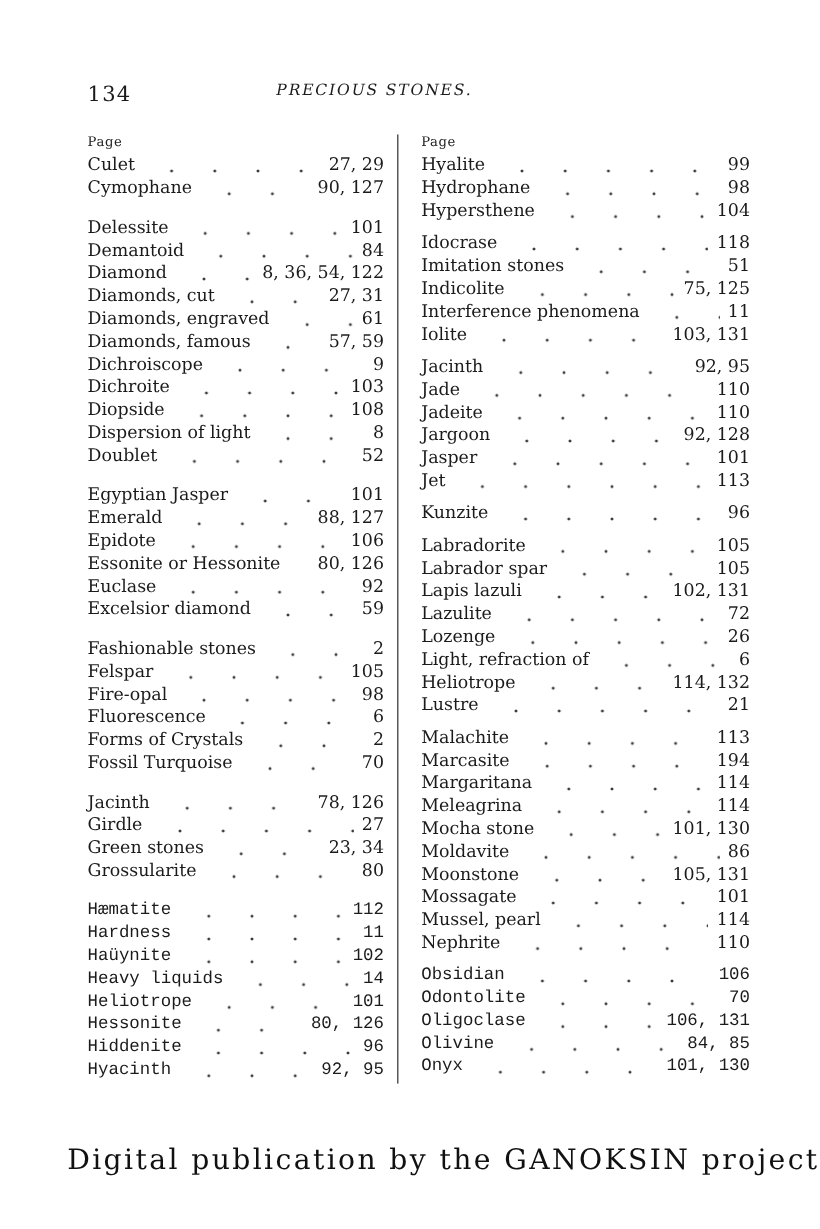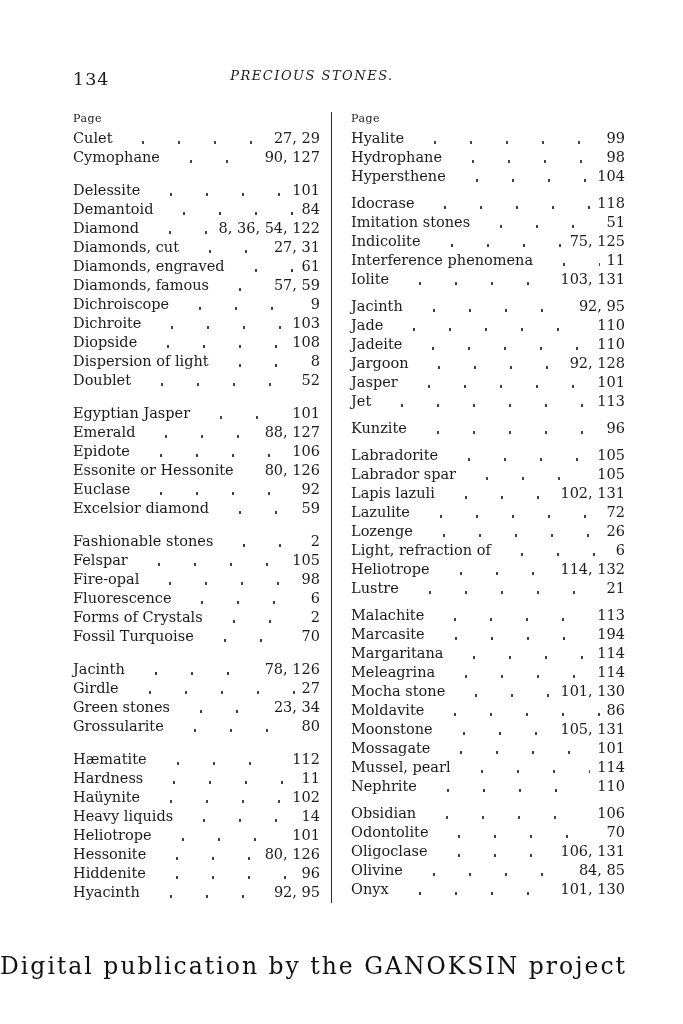--- a/index.html
+++ b/index.html
@@ -67,21 +67,21 @@
   .page-label {
     font-size: 11px;
     letter-spacing: 0.5px;
     color: #222;
     height: 15px;
     margin-bottom: 3px;
   }
   .group { }
   .col-left .group { margin-bottom: 14px; }
   .col-right .group { margin-bottom: 8px; }
-  .group:last-child { margin-bottom: 0; }
+  .group:last-child { margin-bottom: 0; font-family: Liberation Mono, monospace; }
   .entry {
     display: flex;
     align-items: baseline;
     height: 19px;
     font-size: 14.5px;
     white-space: nowrap;
   }
   .term {
     flex: 0 0 auto;
   }
@@ -98,21 +98,21 @@
   .pages {
     flex: 0 0 auto;
     text-align: right;
   }
   
   .footer {
     position: absolute;
     top: 952px;
     left: 0;
     width: 683px;
-    text-align: left;
+    text-align: right;
     font-size: 23.5px;
     letter-spacing: 2px;
     color: #111;
   }
 </style>
 </head>
 <body>
 
 <div class="page">
 

